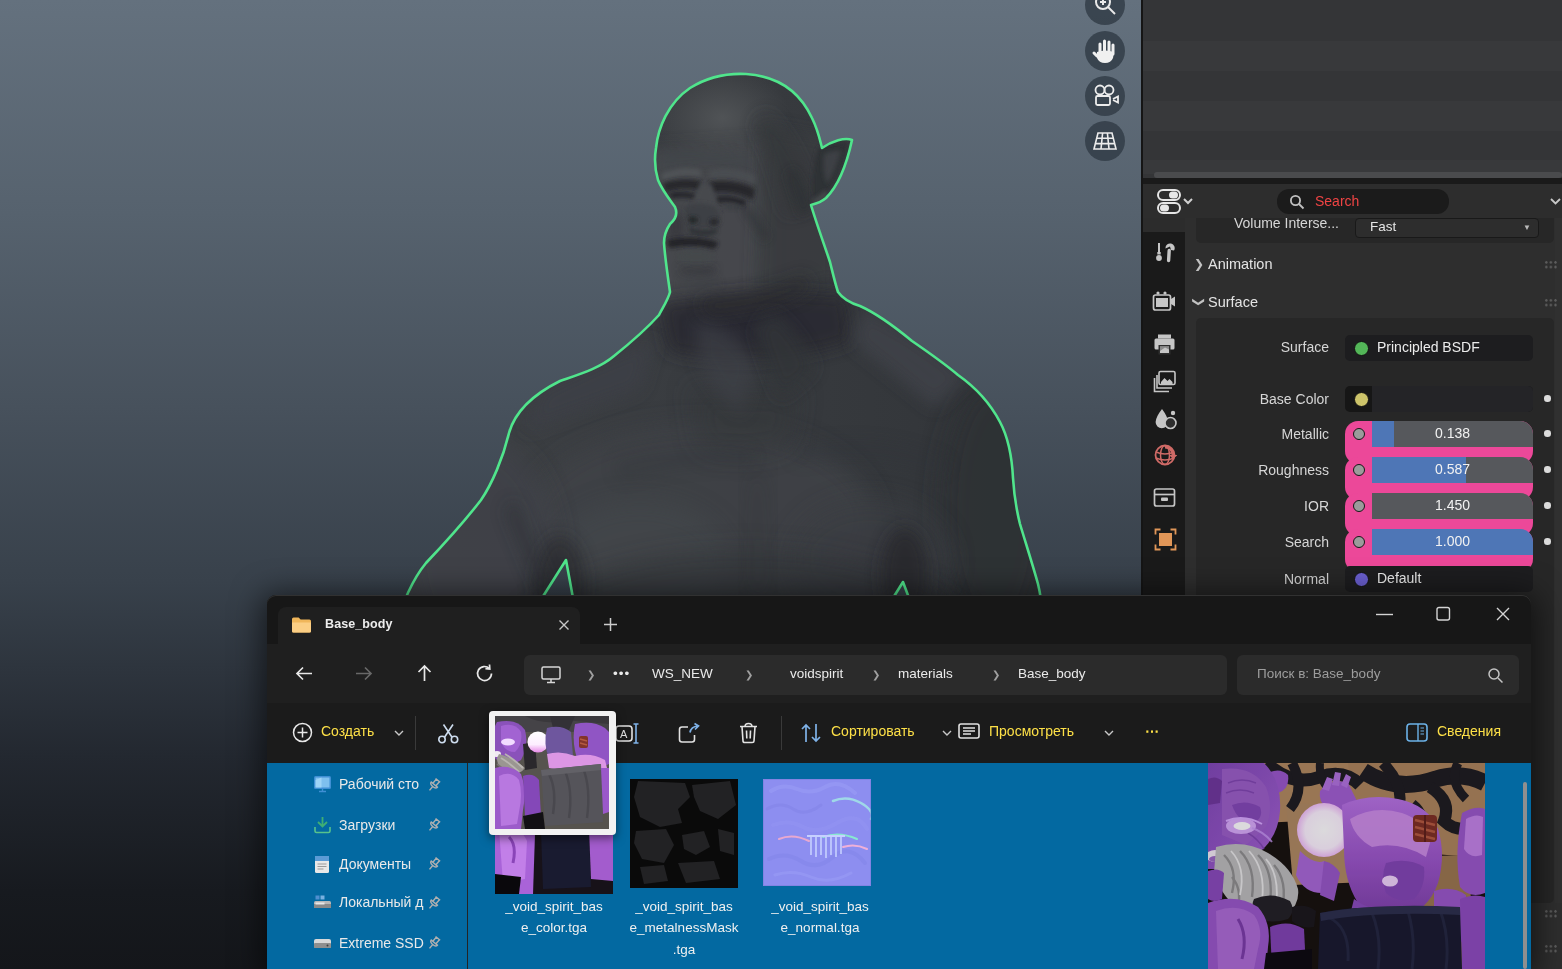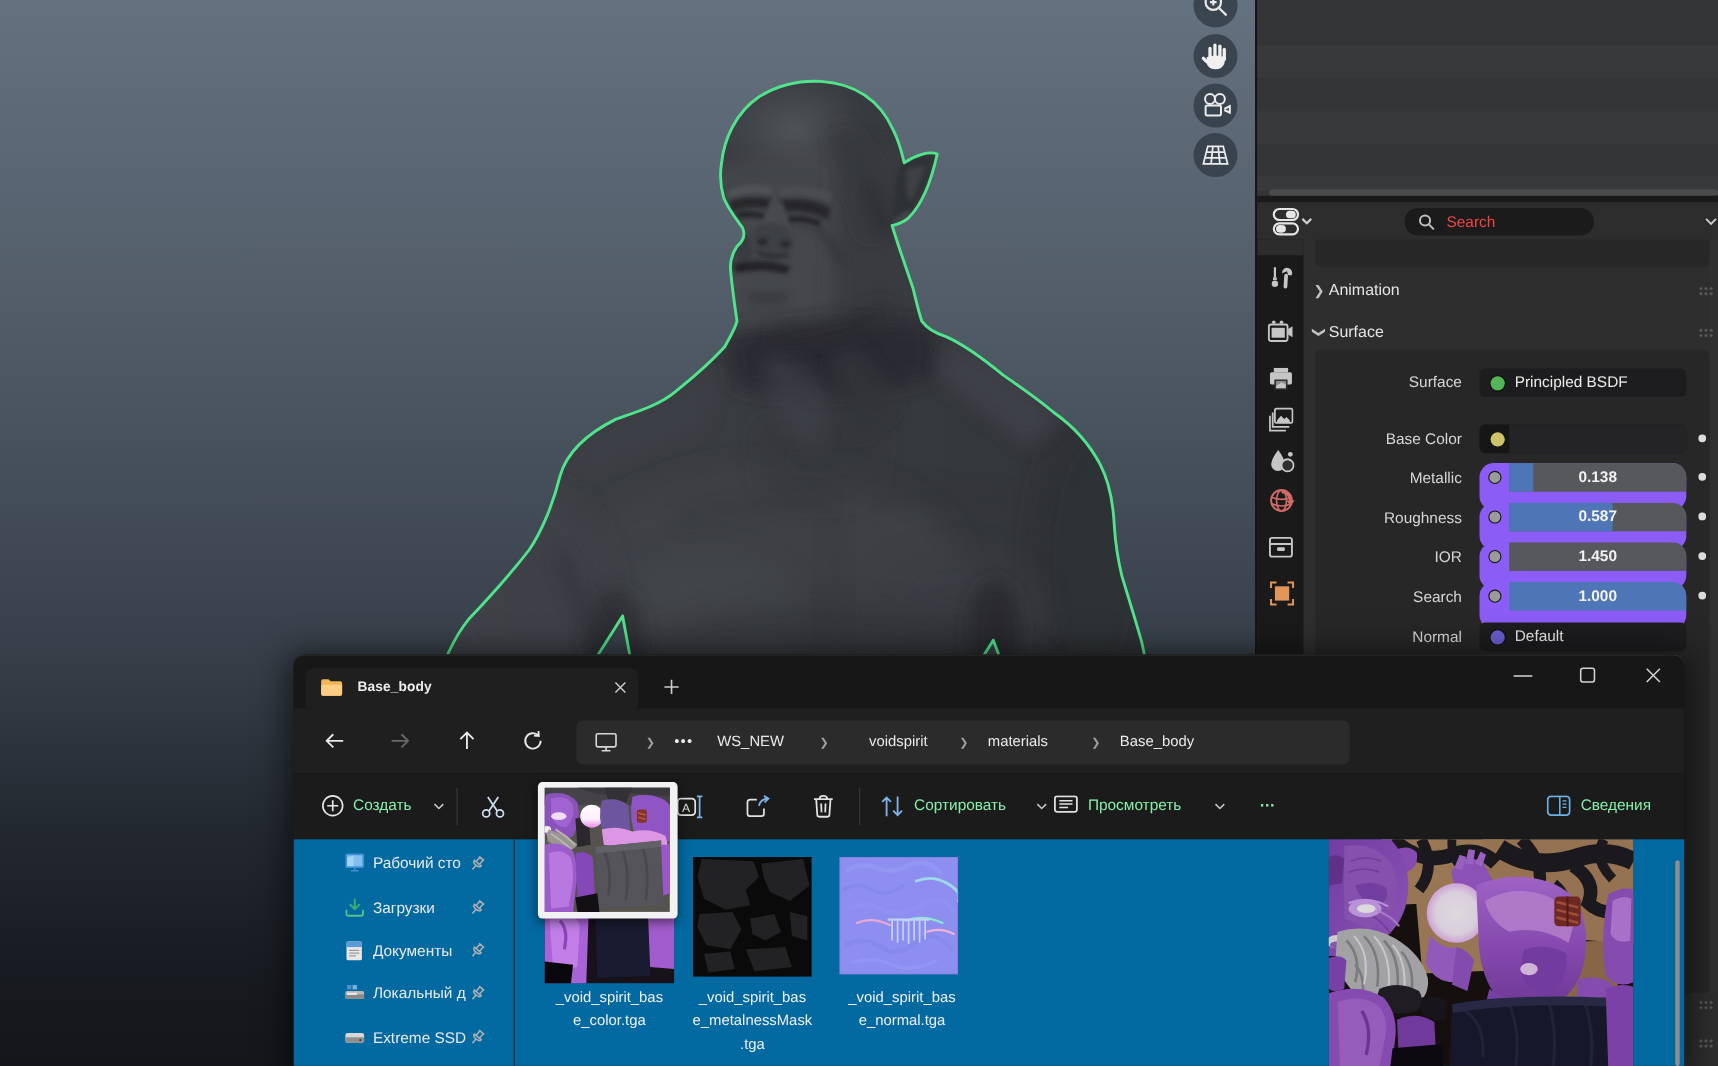--- a/index.html
+++ b/index.html
@@ -20,39 +20,39 @@
   .phdr{position:absolute;left:67px;color:#e4e4e4;font-size:14.5px;}
   .parw{position:absolute;left:53px;color:#c2c2c2;font-size:12px;}
   .grip{position:absolute;left:403px;width:14px;height:10px;
      background-image:radial-gradient(circle,#5c5c5c 1.1px,transparent 1.4px);
      background-size:4.6px 4.7px;}
   .pbody{position:absolute;left:55px;width:358px;background:#272727;border-radius:5px;}
   .blabel{position:absolute;left:40px;width:148px;color:#d6d6d6;font-size:14px;text-align:right;}
   .bbtn{position:absolute;left:204px;width:188px;height:26px;background:#1d1d1f;border-radius:5px;}
   .btxt{position:absolute;left:32px;top:4px;color:#ebebeb;font-size:14px;}
   .dot{position:absolute;left:9px;top:6px;width:13px;height:13px;border-radius:50%;}
-  .slider{position:absolute;left:204px;width:188px;height:43px;border-radius:13px;background:#8b5cf6;overflow:hidden;font-weight:bold;}
+  .slider{position:absolute;left:204px;width:188px;height:43px;border-radius:13px;background:#ec4899;overflow:hidden;}
   .sfill{position:absolute;left:27px;top:0;height:26px;background:#56585c;}
   .sblue{position:absolute;top:0;height:26px;background:#4e76b6;}
   .sval{position:absolute;left:27px;right:0;top:4px;text-align:center;color:#f2f2f2;font-size:14px;}
   .knob{position:absolute;left:7.5px;top:7px;width:12px;height:12px;border-radius:50%;background:#9b9b9b;border:1px solid #161616;box-sizing:border-box;}
   .deco{position:absolute;left:403px;width:6.6px;height:6.6px;border-radius:50%;background:#dcdcdc;}
   #explorer{left:267px;top:595px;width:1264px;height:374px;background:#161616;
      border-radius:9px 9px 0 0;box-shadow:0 4px 30px 6px rgba(0,0,0,.55);}
   #titlebar{left:0;top:0;width:1264px;height:49px;background:#171717;border-radius:9px 9px 0 0;box-shadow:inset 0 1px 0 #313131;}
   #tab{left:11px;top:12px;width:302px;height:37px;background:#1f1f1f;border-radius:8px 8px 0 0;}
   #tab span{position:absolute;left:47px;top:10px;font-size:12.5px;font-weight:bold;color:#ededed;letter-spacing:0.1px;}
   #addrrow{left:0;top:49px;width:1264px;height:59px;background:#1f1f1f;}
   #addrbox{left:257px;top:11px;width:703px;height:40px;background:#2b2b2b;border-radius:6px;}
   #searchbox{left:970px;top:11px;width:282px;height:40px;background:#2b2b2b;border-radius:6px;}
   #searchbox span{position:absolute;left:20px;top:11px;color:#9d9d9d;font-size:13.5px;}
   .crumb{position:absolute;top:11px;color:#eaeaea;font-size:13.5px;}
   .chev{position:absolute;top:14px;color:#a0a0a0;font-size:10px;}
   #toolbar{left:0;top:108px;width:1264px;height:60px;background:#1b1b1b;}
-  .tbtxt{position:absolute;top:20px;color:#86efac;font-size:14px;}
+  .tbtxt{position:absolute;top:20px;color:#fde047;font-size:14px;}
   .tbsep{position:absolute;top:13px;width:1px;height:34px;background:#3a3a3a;}
   #content{left:0;top:168px;width:1264px;height:206px;background:#0369a1;}
   .sideitem{position:absolute;left:72px;color:#e9e9e9;font-size:14px;}
   .pin{position:absolute;left:158px;width:18px;height:18px;}
   .tlabel{position:absolute;color:#f0f0f0;font-size:13.5px;text-align:center;line-height:21.4px;width:150px;}
   #tile1{left:221px;top:177px;width:132px;height:165px;background:#2a2b2d;border-radius:4px;}
   #popup{left:222px;top:116px;width:127px;height:124px;background:#f2f2f2;border-radius:4px;
          box-shadow:0 3px 10px rgba(0,0,0,.5);}
   #vscroll{left:1256px;top:187px;width:3.5px;height:187px;background:#8f8f8f;border-radius:2px;}
 </style>
@@ -294,20 +294,27 @@
     </svg>
 
     <svg class="abs" style="left:13px;top:528px" width="23" height="23" viewBox="0 0 23 23">
       <rect x="5" y="5" width="13" height="13" fill="#e09658"></rect>
       <path d="M1.5,6.5 L1.5,1.5 L6.5,1.5 M16.5,1.5 L21.5,1.5 L21.5,6.5 M21.5,16.5 L21.5,21.5 L16.5,21.5 M6.5,21.5 L1.5,21.5 L1.5,16.5" fill="none" stroke="#e09658" stroke-width="1.8"></path>
     </svg>
   </div>
   <div class="abs" id="props" style="left:0;top:0;width:421px;height:969px">
 
     <div class="pbody" style="top:218px;height:25px;border-radius:0 0 5px 5px"></div>
+    <div class="abs" style="left:0;top:218px;width:421px;height:26px;overflow:hidden">
+      <div class="abs" style="left:66px;top:-3px;width:132px;color:#d6d6d6;font-size:14px;text-align:right">Volume Interse...</div>
+      <div class="abs" style="left:214px;top:0px;width:184px;height:20px;background:#2d2d2d;border:1px solid #191919;border-radius:4px;box-sizing:border-box">
+        <span style="position:absolute;left:14px;top:0px;color:#e6e6e6;font-size:13.5px">Fast</span>
+        <span style="position:absolute;right:7px;top:4px;color:#b9b9b9;font-size:8px">▼</span>
+      </div>
+    </div>
     <div class="parw" style="top:257px">❯</div>
     <div class="phdr" style="top:256px">Animation</div>
     <div class="grip" style="top:260px"></div>
     <div class="parw" style="top:295px;transform:rotate(90deg)">❯</div>
     <div class="phdr" style="top:294px">Surface</div>
     <div class="grip" style="top:298px"></div>
     <div class="pbody" style="top:318px;height:585px"></div>
 
     <div class="blabel" style="top:339px">Surface</div>
     <div class="bbtn" style="top:335px">
@@ -411,20 +418,27 @@
       <div class="chev" style="left:63px">❯</div>
       <div class="crumb" style="left:89px;letter-spacing:1px">•••</div>
 
       <div class="crumb" style="left:128px">WS_NEW</div>
       <div class="chev" style="left:221px">❯</div>
       <div class="crumb" style="left:266px">voidspirit</div>
       <div class="chev" style="left:348px">❯</div>
       <div class="crumb" style="left:374px">materials</div>
       <div class="chev" style="left:468px">❯</div>
       <div class="crumb" style="left:494px">Base_body</div>
+    </div>
+    <div class="abs" id="searchbox">
+      <span>Поиск в: Base_body</span>
+      <svg class="abs" style="left:250px;top:12px" width="17" height="17" viewBox="0 0 17 17">
+        <circle cx="7" cy="7" r="5" fill="none" stroke="#c4c4c4" stroke-width="1.5"></circle>
+        <path d="M11,11 L15.5,15.5" stroke="#c4c4c4" stroke-width="1.5"></path>
+      </svg>
     </div>
   </div>
   <div class="abs" id="tile1"></div>
   <div class="abs" id="toolbar">
     <svg class="abs" style="left:25px;top:19px" width="21" height="21" viewBox="0 0 21 21">
       <circle cx="10.5" cy="10.5" r="9" fill="none" stroke="#e8e8e8" stroke-width="1.5"></circle>
       <path d="M10.5,5.5 L10.5,15.5 M5.5,10.5 L15.5,10.5" stroke="#e8e8e8" stroke-width="1.5"></path>
     </svg>
     <div class="tbtxt" style="left:54px">Создать</div>
     <svg class="abs" style="left:126px;top:26px" width="12" height="8" viewBox="0 0 12 8">

